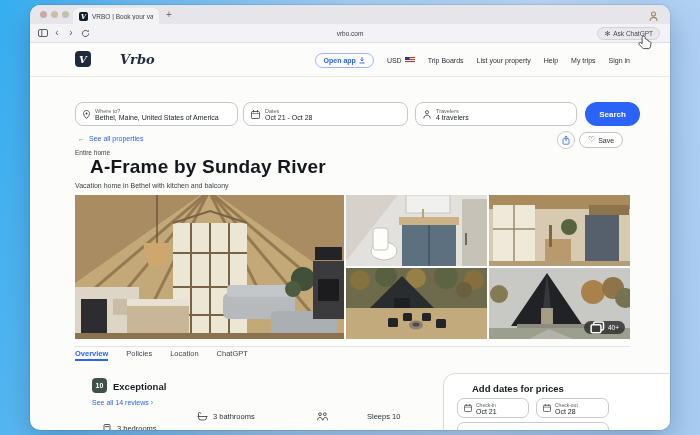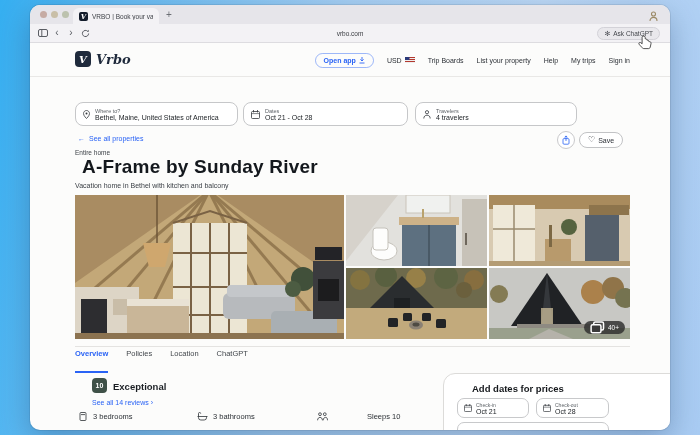--- a/index.html
+++ b/index.html
@@ -35,21 +35,21 @@
     padding:0 6px; font-size:6.5px; color:#44474c; }
   .askgpt .g-ic { font-size:7px; color:#55585e; }
   .cursor { position:absolute; left:608px; top:30px; width:16px; height:16px; z-index:60; }
 
   
   .site-header { position:absolute; left:0; top:38px; width:100%; height:34px; background:#fcfcfb;
     border-bottom:1px solid #e9e8e6; }
   .brand { position:absolute; left:45px; top:8px; display:flex; align-items:center; gap:5px; }
   .brand-mark { width:16px; height:16px; border-radius:4px; background:var(--brand,#1f2a3c); color:#fff;
     font:italic bold 10px "DejaVu Serif",serif; display:flex; align-items:center; justify-content:center; }
-  .brand-word { font:italic bold 13px "DejaVu Serif",serif; color:var(--brand,#1f2a3c); }
+  .brand-word { font:italic bold 13px "DejaVu Serif",serif; color:var(--brand,#1f2a3c);margin-left:24px; }
   .hdr-nav { position:absolute; right:40px; top:0; height:34px; display:flex; align-items:center; gap:13px; }
   .hdr-item { font-size:7px; color:#2c3036; white-space:nowrap; }
   .openapp { border:1px solid rgba(42,99,245,.45); color:var(--accent,#2a63f5); border-radius:10px;
     padding:3px 8px; display:flex; gap:3px; align-items:center; font-weight:bold; }
   .currency { display:flex; align-items:center; gap:3px; }
 
   
   .field { position:absolute; top:97px; height:24px; background:#fff; border:1px solid #c6c7c9;
     border-radius:8px; display:flex; align-items:center; gap:5px; padding:0 7px; }
   .f-label { font-size:5.5px; color:#5e6368; }
@@ -60,34 +60,34 @@
 
   .back-link { position:absolute; left:48px; top:130px; font-size:7px; color:var(--accent,#2a63f5);
     display:flex; gap:4px; align-items:center; }
   .share-btn { position:absolute; left:527px; top:126px; width:18px; height:18px; border:1px solid #c9c9cb;
     border-radius:50%; background:#fff; display:flex; align-items:center; justify-content:center; }
   .save-btn { position:absolute; left:549px; top:127px; height:16px; border:1px solid #c2c3c5; border-radius:9px;
     background:#fff; display:flex; align-items:center; gap:3px; padding:0 8px; font-size:7px; color:#2c3036; }
   .save-btn .heart { font-size:8px; line-height:8px; }
 
   .ltype { position:absolute; left:45px; top:144px; font-size:6.5px; color:#3a3f45; }
-  .ltitle { position:absolute; left:52px; top:151px; font-size:19px; font-weight:bold; color:#14181d; letter-spacing:.2px;}
+  .ltitle { position:absolute; left:60px; top:151px; font-size:19px; font-weight:bold; color:#14181d; letter-spacing:.2px;}
   .lsub { position:absolute; left:45px; top:177px; font-size:7px; color:#3c4147; }
 
   
   .gallery { position:absolute; left:45px; top:190px; width:555px; height:144px; }
   .ph { position:absolute; overflow:hidden; background:#999; }
   .ph svg { display:block; width:100%; height:100%; }
   .badge40 { position:absolute; right:5px; bottom:5px; height:13px; background:rgba(45,45,45,.82);
     border-radius:7px; color:#fff; font-size:6.5px; display:flex; align-items:center; gap:3px; padding:0 6px; }
 
   
   .tabline { position:absolute; left:45px; top:341px; width:555px; height:1px; background:#e4e3e1; }
   .ltabs { position:absolute; left:45px; top:344px; display:flex; gap:18px; }
-  .ltab { font-size:7.5px; color:#42474c; padding-bottom:13px; }
+  .ltab { font-size:7.5px; color:#42474c; padding-bottom:1px; }
   .ltab.active { color:var(--accent,#2a63f5); font-weight:bold; border-bottom:2px solid var(--accent,#2a63f5); }
 
   
   .rate-badge { position:absolute; left:62px; top:373px; width:15px; height:15px; border-radius:4px;
     background:var(--rating,#3f5148); color:#fff; font-size:7px; font-weight:bold;
     display:flex; align-items:center; justify-content:center; }
   .rate-word { position:absolute; left:83px; top:376px; font-size:9.5px; font-weight:bold; color:#1b1f24; }
   .reviews { position:absolute; left:62px; top:394px; font-size:7px; color:var(--accent,#2a63f5); }
   .amen { position:absolute; top:407px; display:flex; align-items:center; gap:5px; }
   .amen span { font-size:7.5px; color:#2c3136; }
@@ -206,20 +206,21 @@
   <div class="field" style="left:385px;width:162px;">
     <svg width="8" height="9" viewBox="0 0 8 9">
         <circle cx="4" cy="2.2" r="1.6" fill="none" stroke="#33373c" stroke-width=".8"></circle>
         <path d="M.8 8.5c0-2.2 1.4-3.3 3.2-3.3s3.2 1.1 3.2 3.3" fill="none" stroke="#33373c" stroke-width=".8"></path>
       </svg>
     <div>
       <div class="f-label">Travelers</div>
       <div class="f-value">4 travelers</div>
     </div>
   </div>
+  <div class="search-btn">Search</div>
 
   <div class="back-link">
     <span>←</span>
     <span>See all properties</span>
   </div>
   <div class="share-btn">
     <svg width="8" height="10" viewBox="0 0 8 10">
         <rect x="1" y="3.6" width="6" height="5.6" rx="1" fill="none" stroke="#2a63f5" stroke-width=".8"></rect>
         <line x1="4" y1="1" x2="4" y2="6" stroke="#2a63f5" stroke-width=".8"></line>
         <path d="M2.6 2.4 4 .9l1.4 1.5" fill="none" stroke="#2a63f5" stroke-width=".8"></path>
@@ -368,21 +369,21 @@
     <div class="ltab active">Overview</div>
     <div class="ltab">Policies</div>
     <div class="ltab">Location</div>
     <div class="ltab">ChatGPT</div>
   </div>
 
   <div class="rate-badge">10</div>
   <div class="rate-word">Exceptional</div>
   <div class="reviews">See all 14 reviews  ›</div>
 
-  <div class="amen" style="left:48px;">
+  <div class="amen" style="left:72px;margin-top:12px;">
     <svg width="10" height="9" viewBox="0 0 10 9">
         <rect x="2" y=".5" width="6" height="8" rx="1" fill="none" stroke="#2c3136" stroke-width=".8"></rect>
         <line x1="3" y1="2.6" x2="7" y2="2.6" stroke="#2c3136" stroke-width=".8"></line>
       </svg>
     <span>3 bedrooms</span>
   </div>
   <div class="amen" style="left:167px;">
     <svg width="11" height="9" viewBox="0 0 11 9">
         <path d="M1.5 4.5V1.6a1.1 1.1 0 0 1 2.2 0" fill="none" stroke="#2c3136" stroke-width=".8"></path>
         <line x1=".5" y1="4.5" x2="10.5" y2="4.5" stroke="#2c3136" stroke-width=".8"></line>

